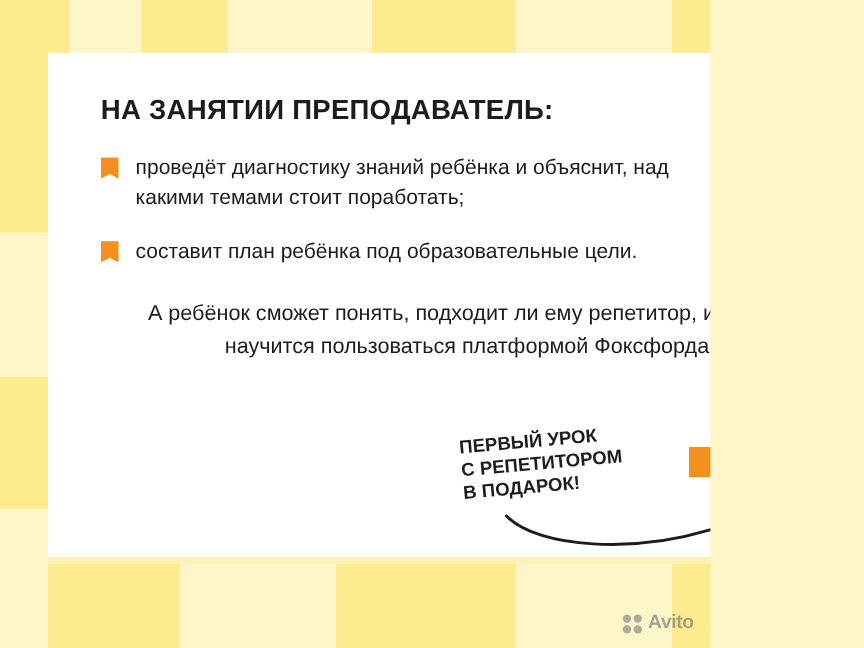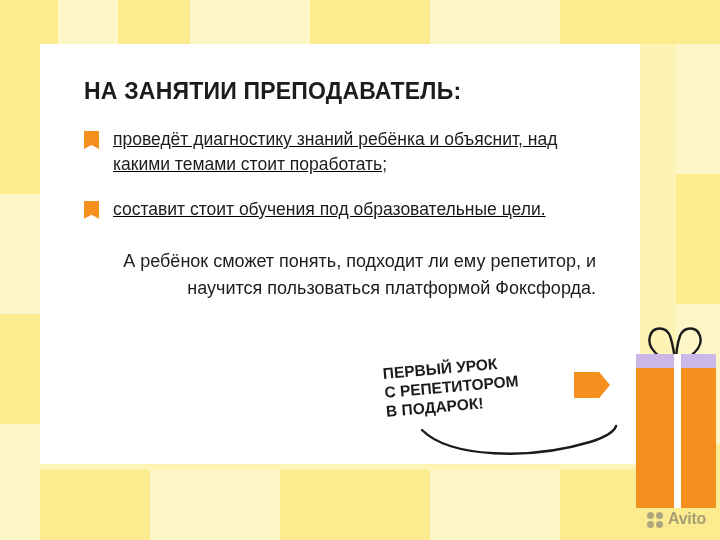--- a/index.html
+++ b/index.html
@@ -8,21 +8,21 @@
   }
   body {
     width: 720px;
     height: 540px;
     overflow: hidden;
     font-family: "Liberation Sans", sans-serif;
     background: #fdf6c8;
   }
   .poster {
     position: relative;
-    width: 720px;
+    width: 592px;
     height: 540px;
     background: #fdf3b5;
     overflow: hidden;
   }
   
   .bg-block {
     position: absolute;
   }
   .b1 { left: 0;   top: 0;    width: 58px;  height: 44px;  background: #fdeb8f; }
   .b2 { left: 58px; top: 0;   width: 60px;  height: 44px;  background: #fdf6c8; }
@@ -69,21 +69,20 @@
   }
   .bullets {
     margin: 0;
     padding: 0;
     list-style: none;
   }
   .bullet {
     display: flex;
     align-items: flex-start;
     margin-bottom: 20px;
-    text-decoration: underline;
   }
   .bullet-marker {
     flex: 0 0 auto;
     width: 15px;
     height: 18px;
     margin-top: 4px;
     margin-right: 14px;
     background: #f5901e;
     clip-path: polygon(0 0, 100% 0, 100% 100%, 50% 78%, 0 100%);
   }
@@ -233,21 +232,21 @@
   <div class="card">
     <h1 class="card-title">НА ЗАНЯТИИ ПРЕПОДАВАТЕЛЬ:</h1>
 
     <ul class="bullets">
       <li class="bullet">
         <span class="bullet-marker"></span>
         <span class="bullet-text">проведёт диагностику знаний ребёнка и объяснит, над какими темами стоит поработать;</span>
       </li>
       <li class="bullet">
         <span class="bullet-marker"></span>
-        <span class="bullet-text">составит стоит обучения под образовательные цели.</span>
+        <span class="bullet-text">составит план ребёнка под образовательные цели.</span>
       </li>
     </ul>
 
     <p class="closing">А ребёнок сможет понять, подходит ли ему репетитор, и научится пользоваться платформой Фоксфорда.</p>
   </div>
 
   <div class="gift">
     <div class="gift-bow">
       <svg width="70" height="46" viewBox="0 0 70 46">
         <path d="M36 44 C20 40, 6 28, 10 16 C13 6, 26 6, 30 16 C33 24, 34 34, 36 44 Z" fill="none" stroke="#1c1c1c" stroke-width="2.4"></path>

